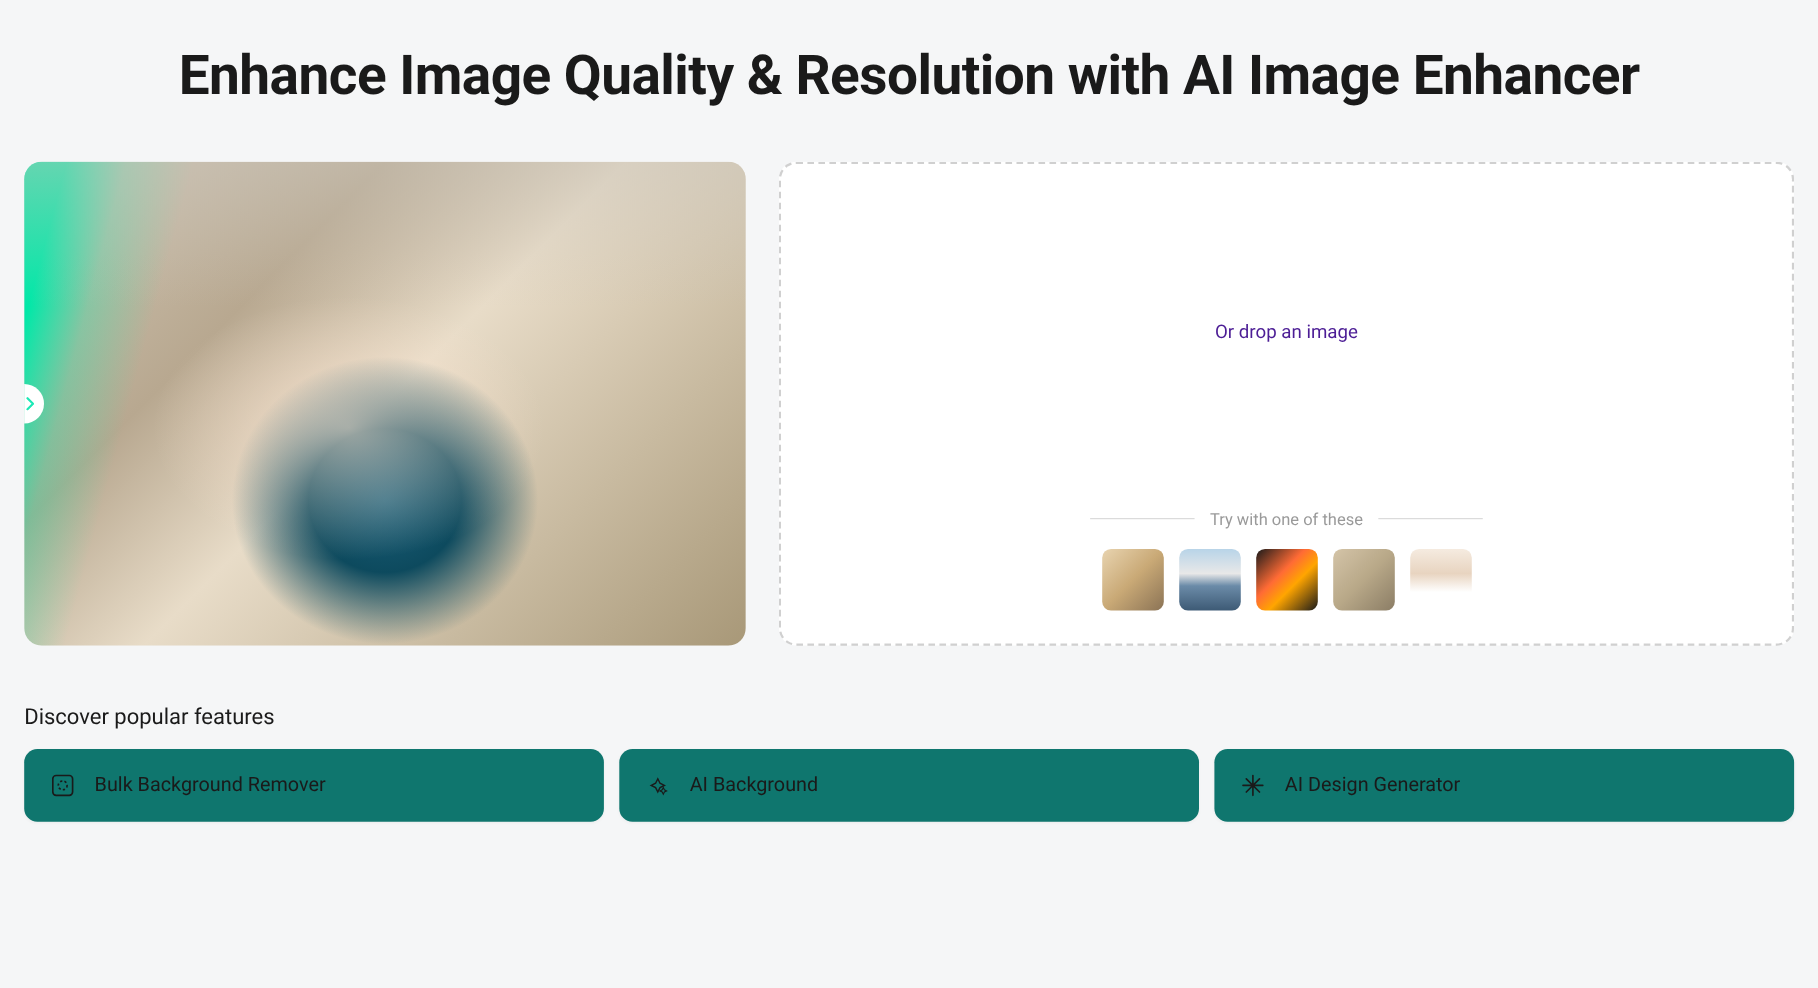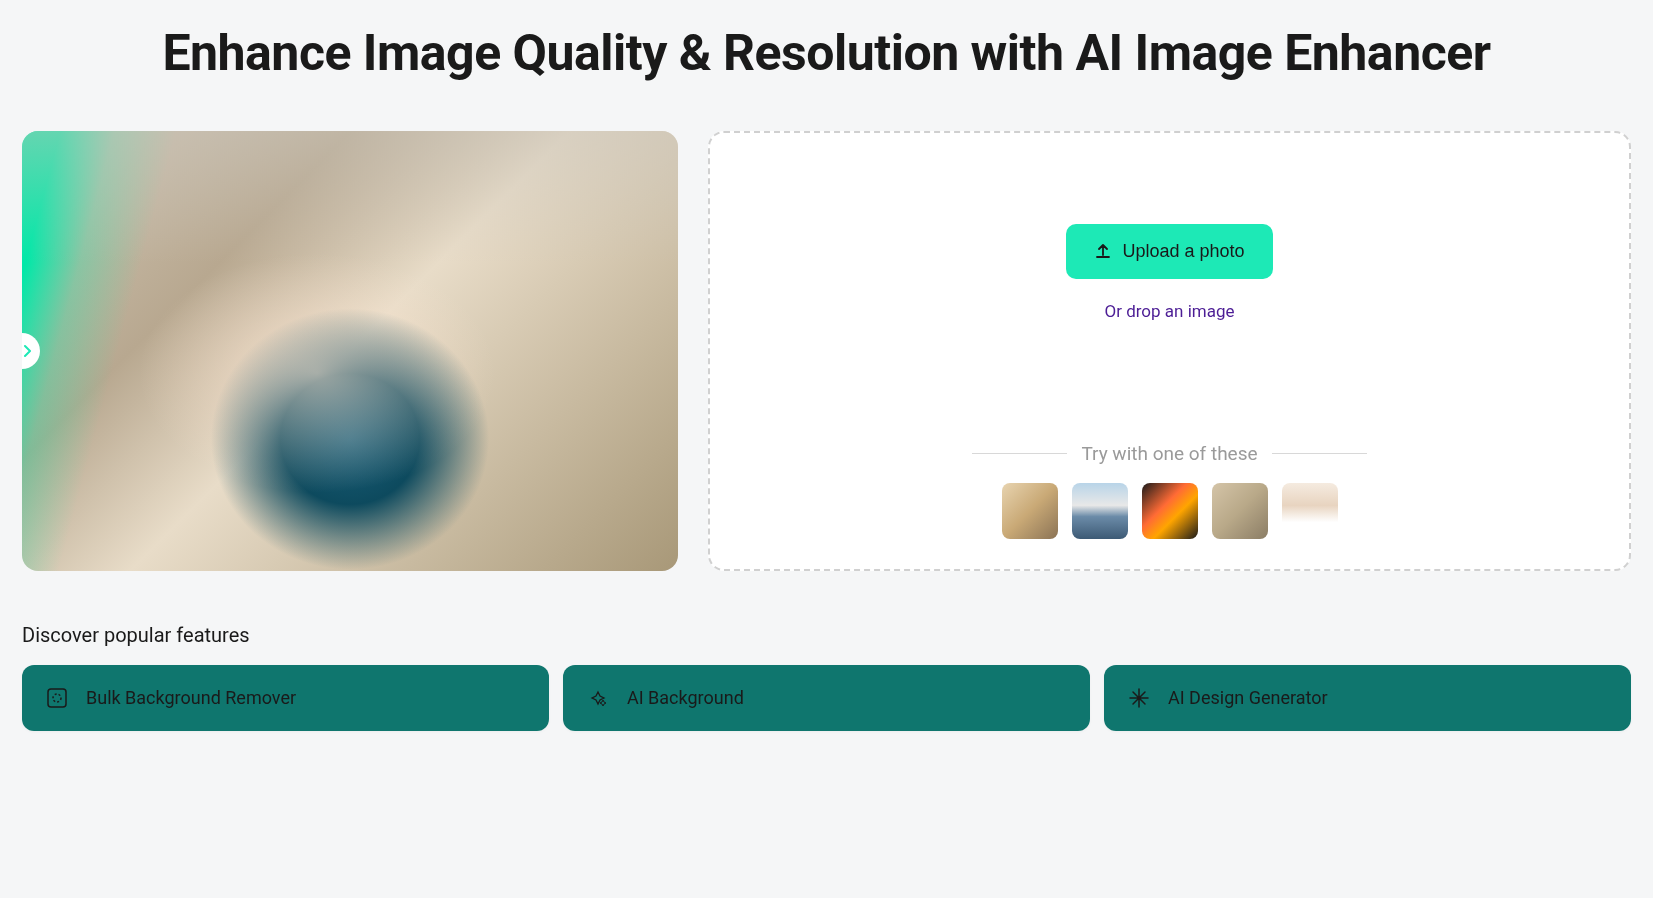--- a/index.html
+++ b/index.html
@@ -9,21 +9,21 @@
     }
     body {
       font-family: -apple-system, BlinkMacSystemFont, 'Segoe UI', Roboto, Helvetica, Arial, sans-serif;
       background: #f5f6f7;
       width: 1653px;
       height: 898px;
       overflow: hidden;
     }
     .container {
       width: 100%;
-      padding: 0 20px;
+      padding: 16px 20px;
     }
     .header {
       text-align: center;
       padding-top: 25px;
     }
     .title {
       font-size: 50px;
       font-weight: 700;
       color: #1a1a1a;
       line-height: 1.15;
@@ -124,21 +124,21 @@
     }
     .samples-line-wrap {
       display: flex;
       align-items: center;
       justify-content: center;
       width: 100%;
       gap: 14px;
     }
     .samples-label {
       color: #9a9a9a;
-      font-size: 19px;
+      font-size: 15px;
       white-space: nowrap;
     }
     .samples-row {
       display: flex;
       gap: 14px;
       justify-content: center;
     }
     .sample-thumb {
       width: 56px;
       height: 56px;
@@ -203,28 +203,20 @@
     <div class="preview-image">
       <div class="slider-handle">
         <svg width="18" height="14" viewBox="0 0 18 14">
           <path d="M6 2 L1 7 L6 12 M12 2 L17 7 L12 12" stroke="#1de9b6" stroke-width="2" fill="none" stroke-linecap="round" stroke-linejoin="round"></path>
         </svg>
       </div>
     </div>
 
     <div class="upload-panel">
       <div class="upload-center">
-        <button class="upload-btn">
-          <span class="upload-icon">
-            <svg width="18" height="18" viewBox="0 0 18 18">
-              <path d="M9 13 L9 3 M5 7 L9 3 L13 7 M3 15 L15 15" stroke="#1a1a1a" stroke-width="1.8" fill="none" stroke-linecap="round" stroke-linejoin="round"></path>
-            </svg>
-          </span>
-          <span>Upload a photo</span>
-        </button>
         <div class="drop-text">Or drop an image</div>
       </div>
 
       <div class="samples-section">
         <div class="samples-line-wrap">
           <div class="samples-line"></div>
           <div class="samples-label">Try with one of these</div>
           <div class="samples-line"></div>
         </div>
         <div class="samples-row" style="margin-top:18px;">

